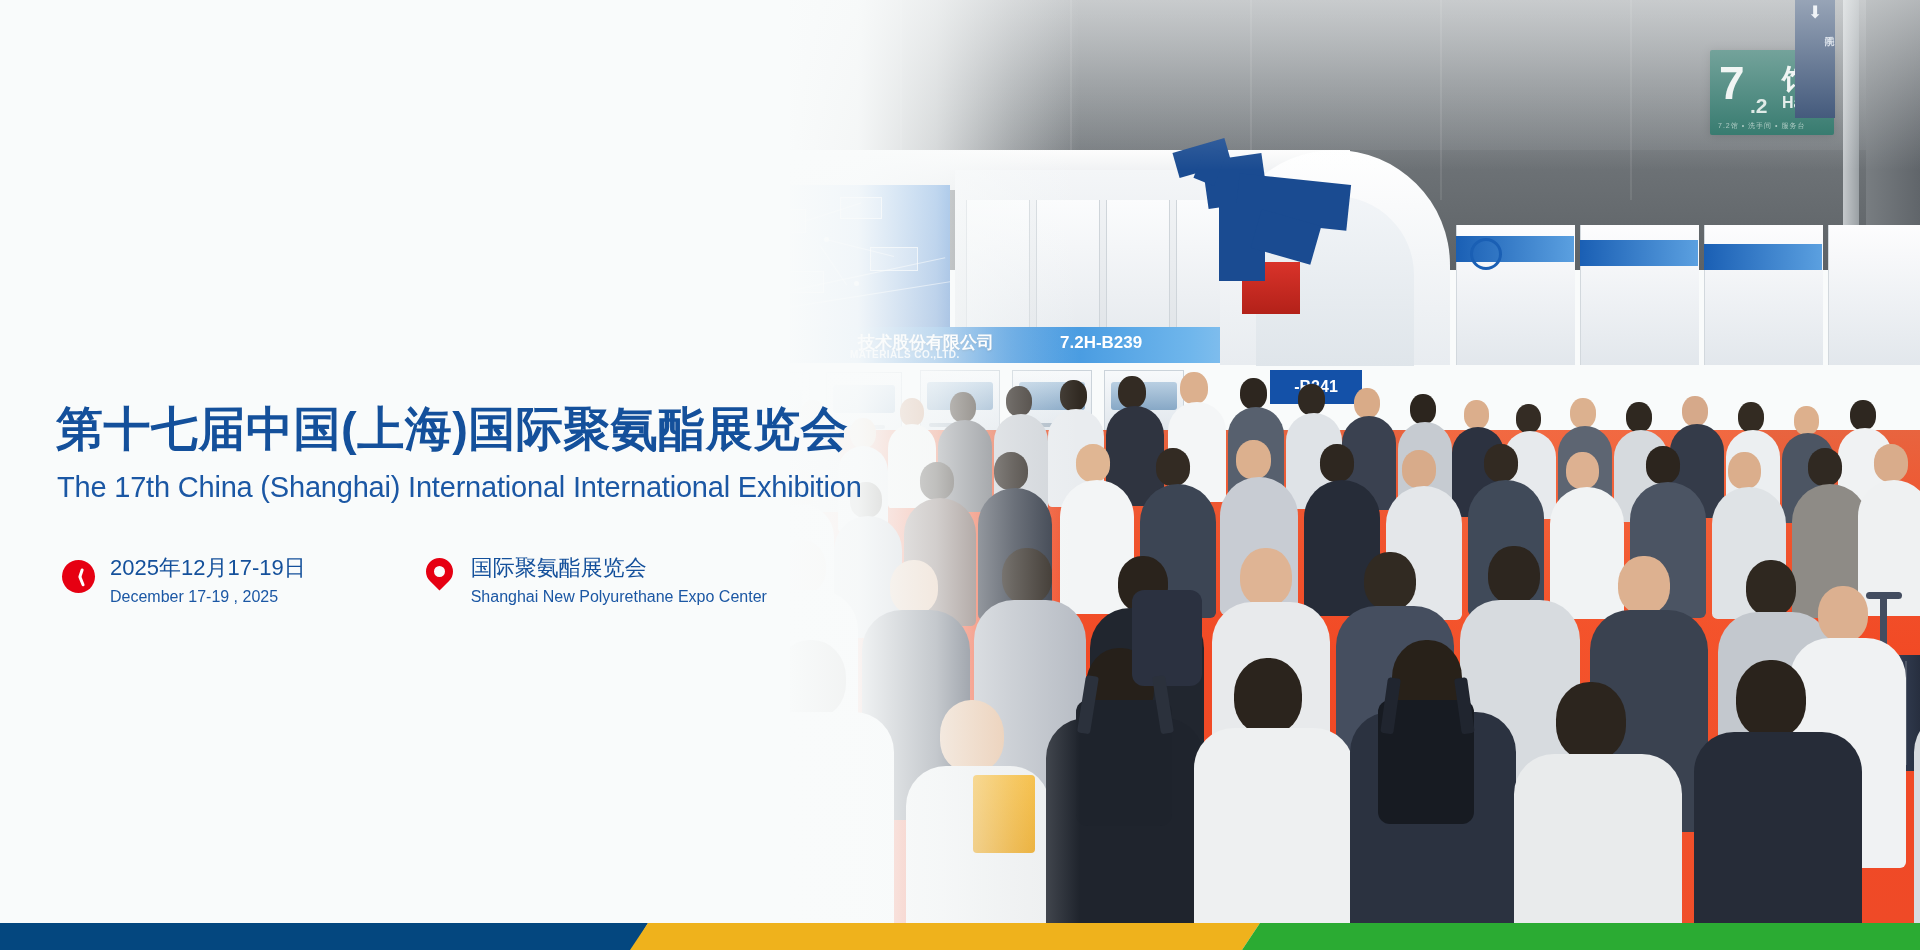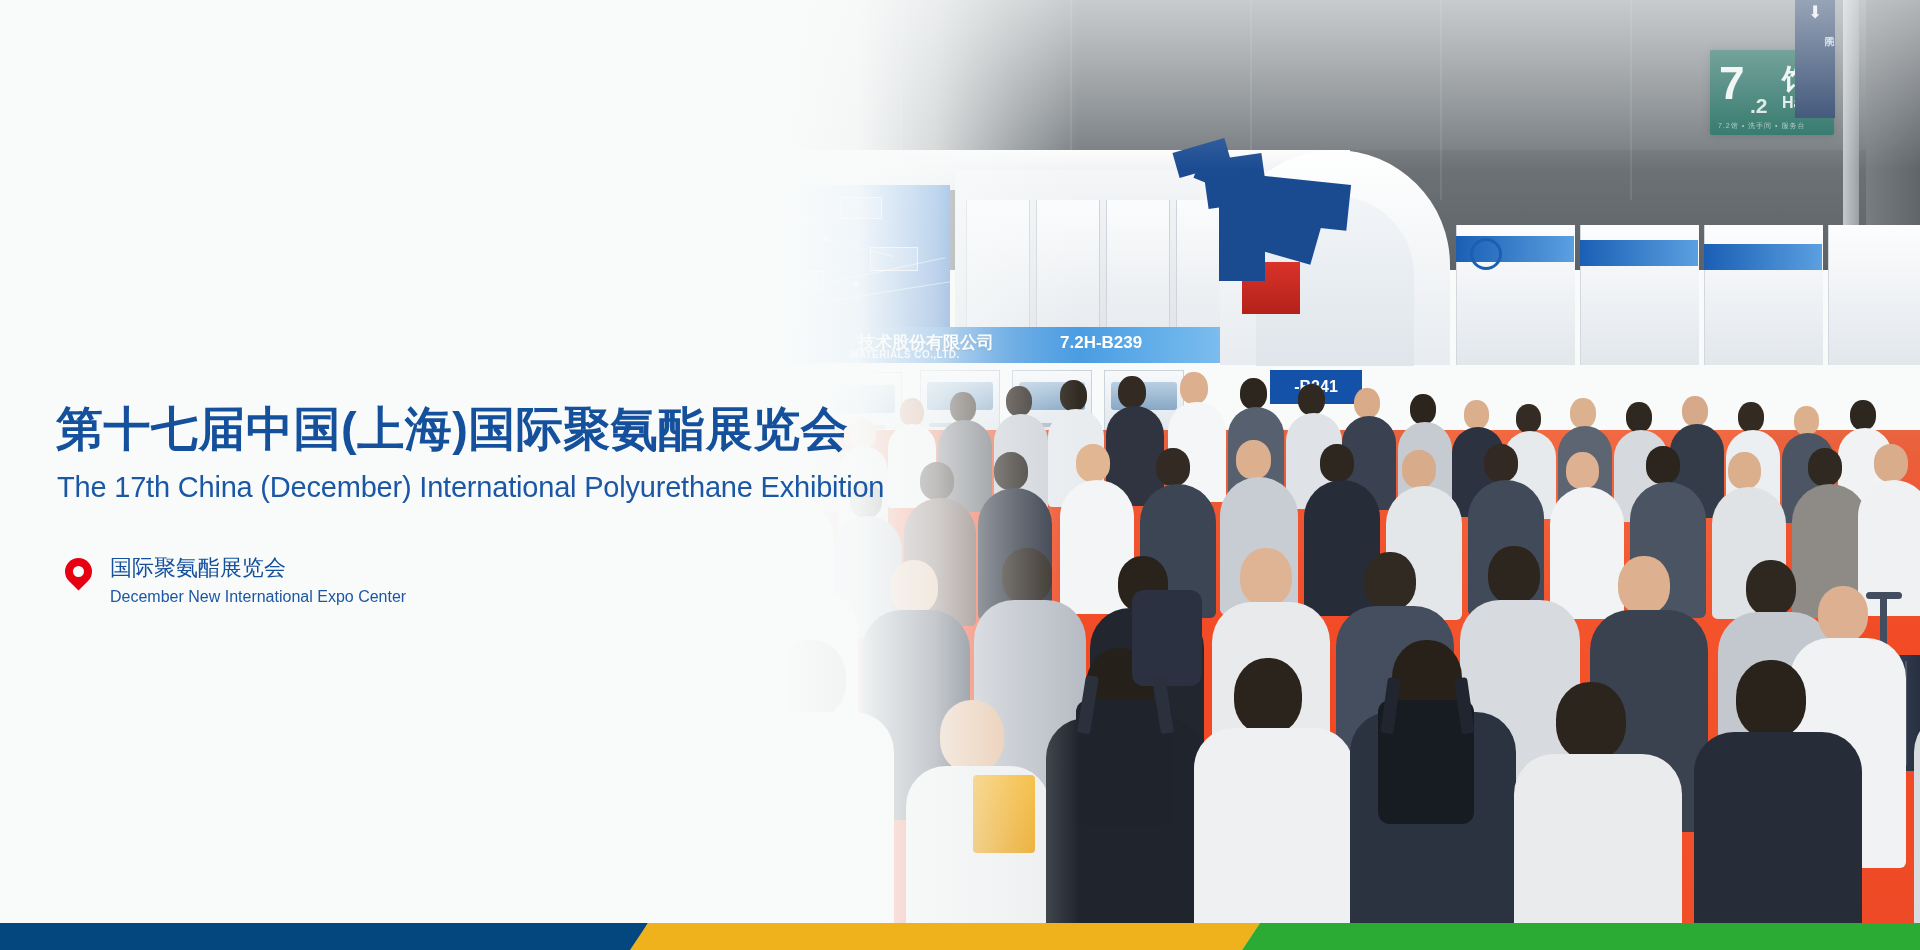--- a/index.html
+++ b/index.html
@@ -675,32 +675,44 @@
 
     </div>
   </div>
 
   <div class="fade-top"></div>
   <div class="fade-left"></div>
   <div class="left-panel"></div>
 
 
   <div class="title-cn">第十七届中国(上海)国际聚氨酯展览会</div>
-  <div class="title-en">The 17th China (December) International Polyurethane Exhibition</div>
+  <div class="title-en">The 17th China (Shanghai) International International Exhibition</div>
 
   <div class="info-row">
 
+    <div class="info-item">
+      <div class="icon-wrap">
+        <div class="clock">
+          <div class="hand-h"></div>
+          <div class="hand-m"></div>
+        </div>
+      </div>
+      <div>
+        <div class="info-cn">2025年12月17-19日</div>
+        <div class="info-en">December 17-19 , 2025</div>
+      </div>
+    </div>
 
     <div class="info-item">
       <div class="icon-wrap">
         <div class="pin"></div>
       </div>
       <div>
         <div class="info-cn">国际聚氨酯展览会</div>
-        <div class="info-en">December New International Expo Center</div>
+        <div class="info-en">Shanghai New Polyurethane Expo Center</div>
       </div>
     </div>
 
   </div>
 
   <div class="bottom-bar">
     <div class="bb-seg bb-blue"></div>
     <div class="bb-seg bb-yellow"></div>
     <div class="bb-seg bb-green"></div>
   </div>

